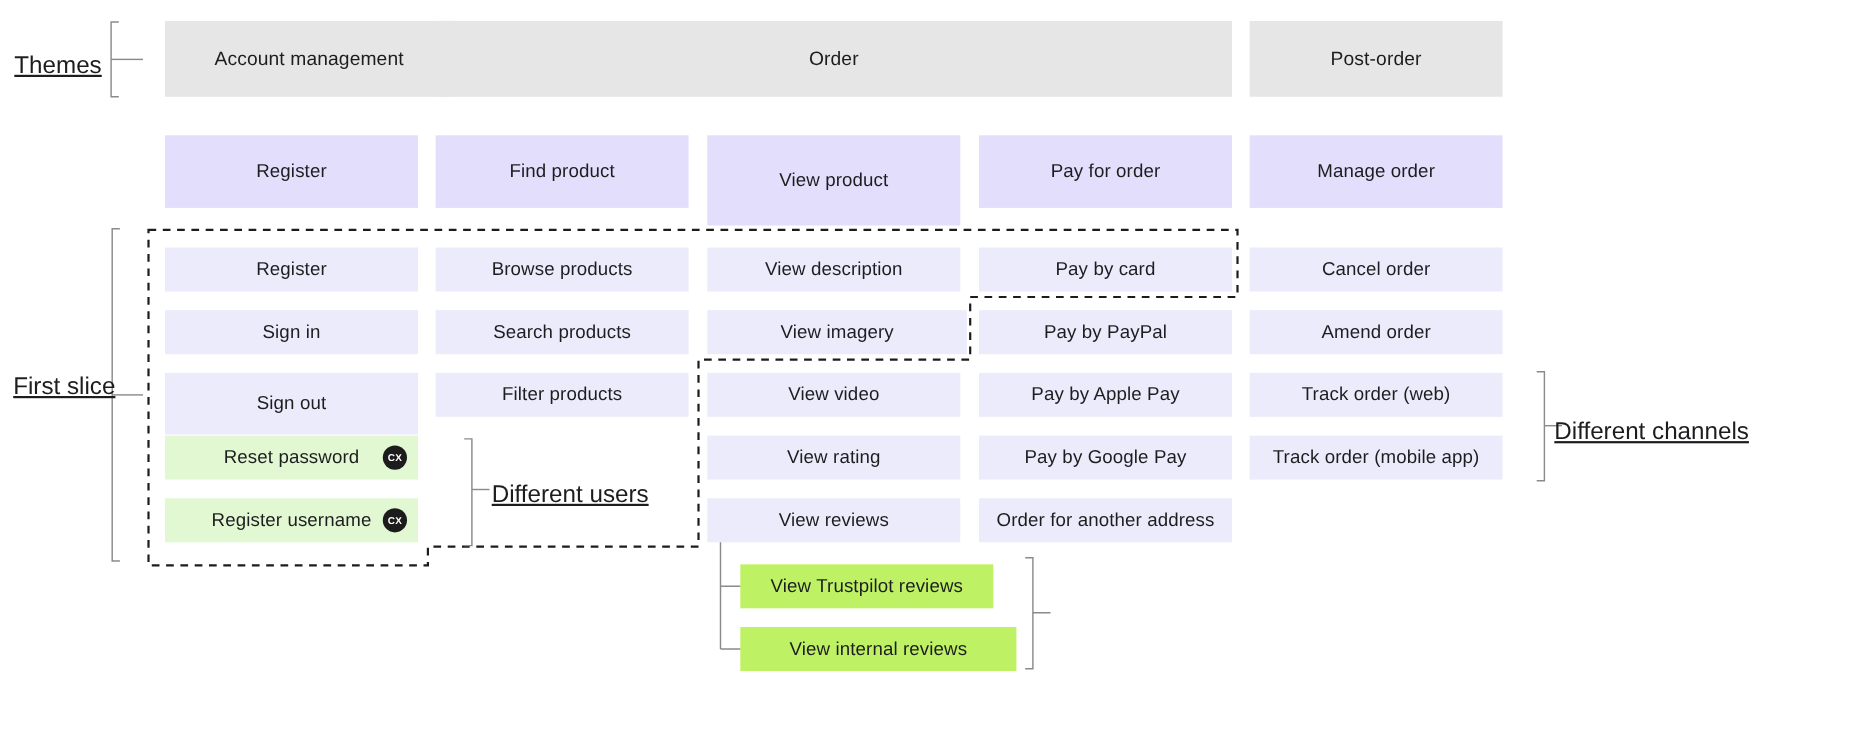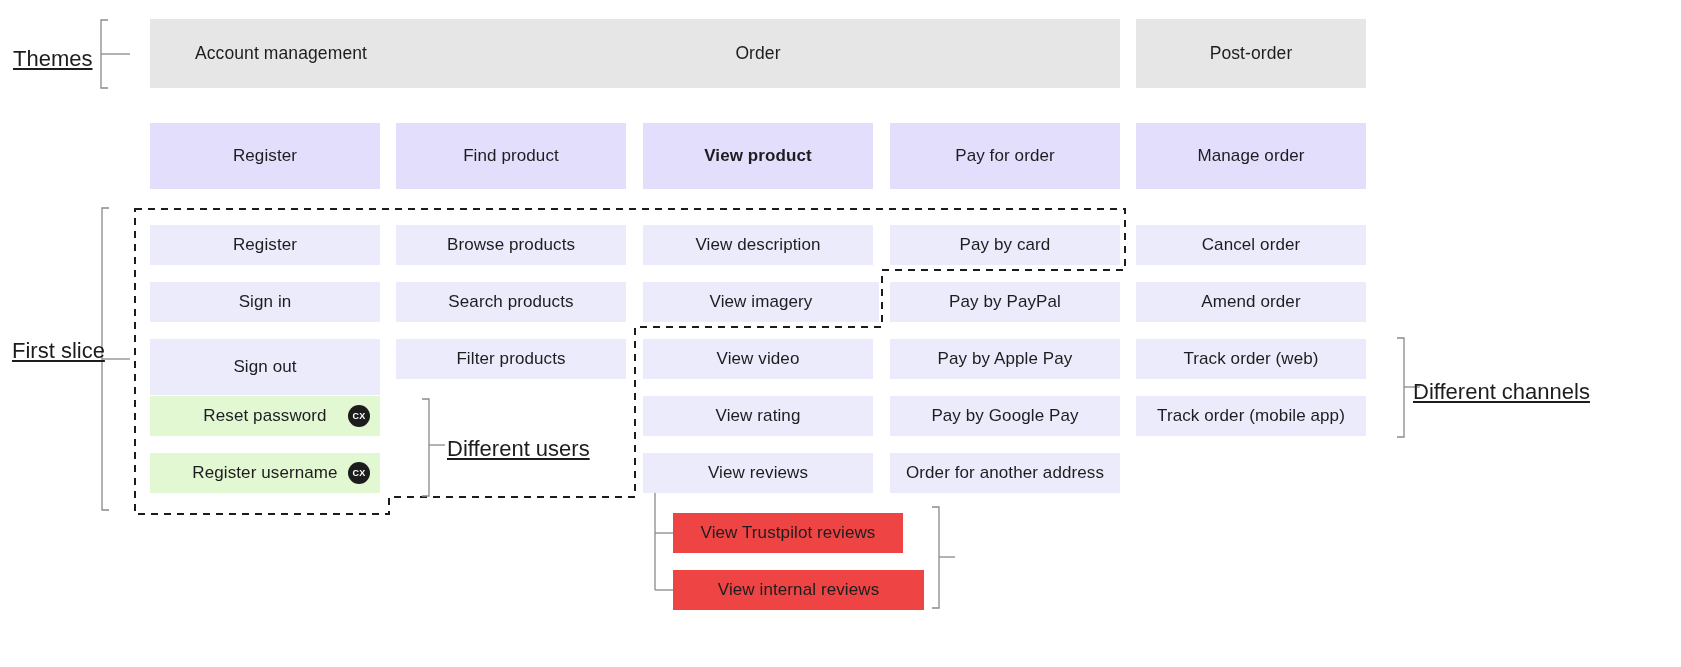--- a/index.html
+++ b/index.html
@@ -41,21 +41,21 @@
   .card.activity {
     background: #e2defc;
   }
   .card.story {
     background: #ecebfb;
   }
   .card.story-green {
     background: #e2f8d2;
   }
   .card.sub {
-    background: #ef4444;
+    background: #bef264;
   }
 
   
   .cx-badge {
     position: absolute;
     right: 10px;
     top: 50%;
     transform: translateY(-50%);
     width: 22px;
     height: 22px;
@@ -126,21 +126,21 @@
   </div>
   <div class="ann-label" style="left:13px; top:48px;">Themes</div>
 
   <div>
     <div class="card activity" style="left:150px; top:123px; width:230px; height:66px;">
       <span>Register</span>
     </div>
     <div class="card activity" style="left:396px; top:123px; width:230px; height:66px;">
       <span>Find product</span>
     </div>
-    <div class="card activity" style="left:643px; top:123px; width:230px; height:66px;font-weight:bold;">
+    <div class="card activity" style="left:643px; top:123px; width:230px; height:82px;">
       <span>View product</span>
     </div>
     <div class="card activity" style="left:890px; top:123px; width:230px; height:66px;">
       <span>Pay for order</span>
     </div>
     <div class="card activity" style="left:1136px; top:123px; width:230px; height:66px;">
       <span>Manage order</span>
     </div>
   </div>
 

